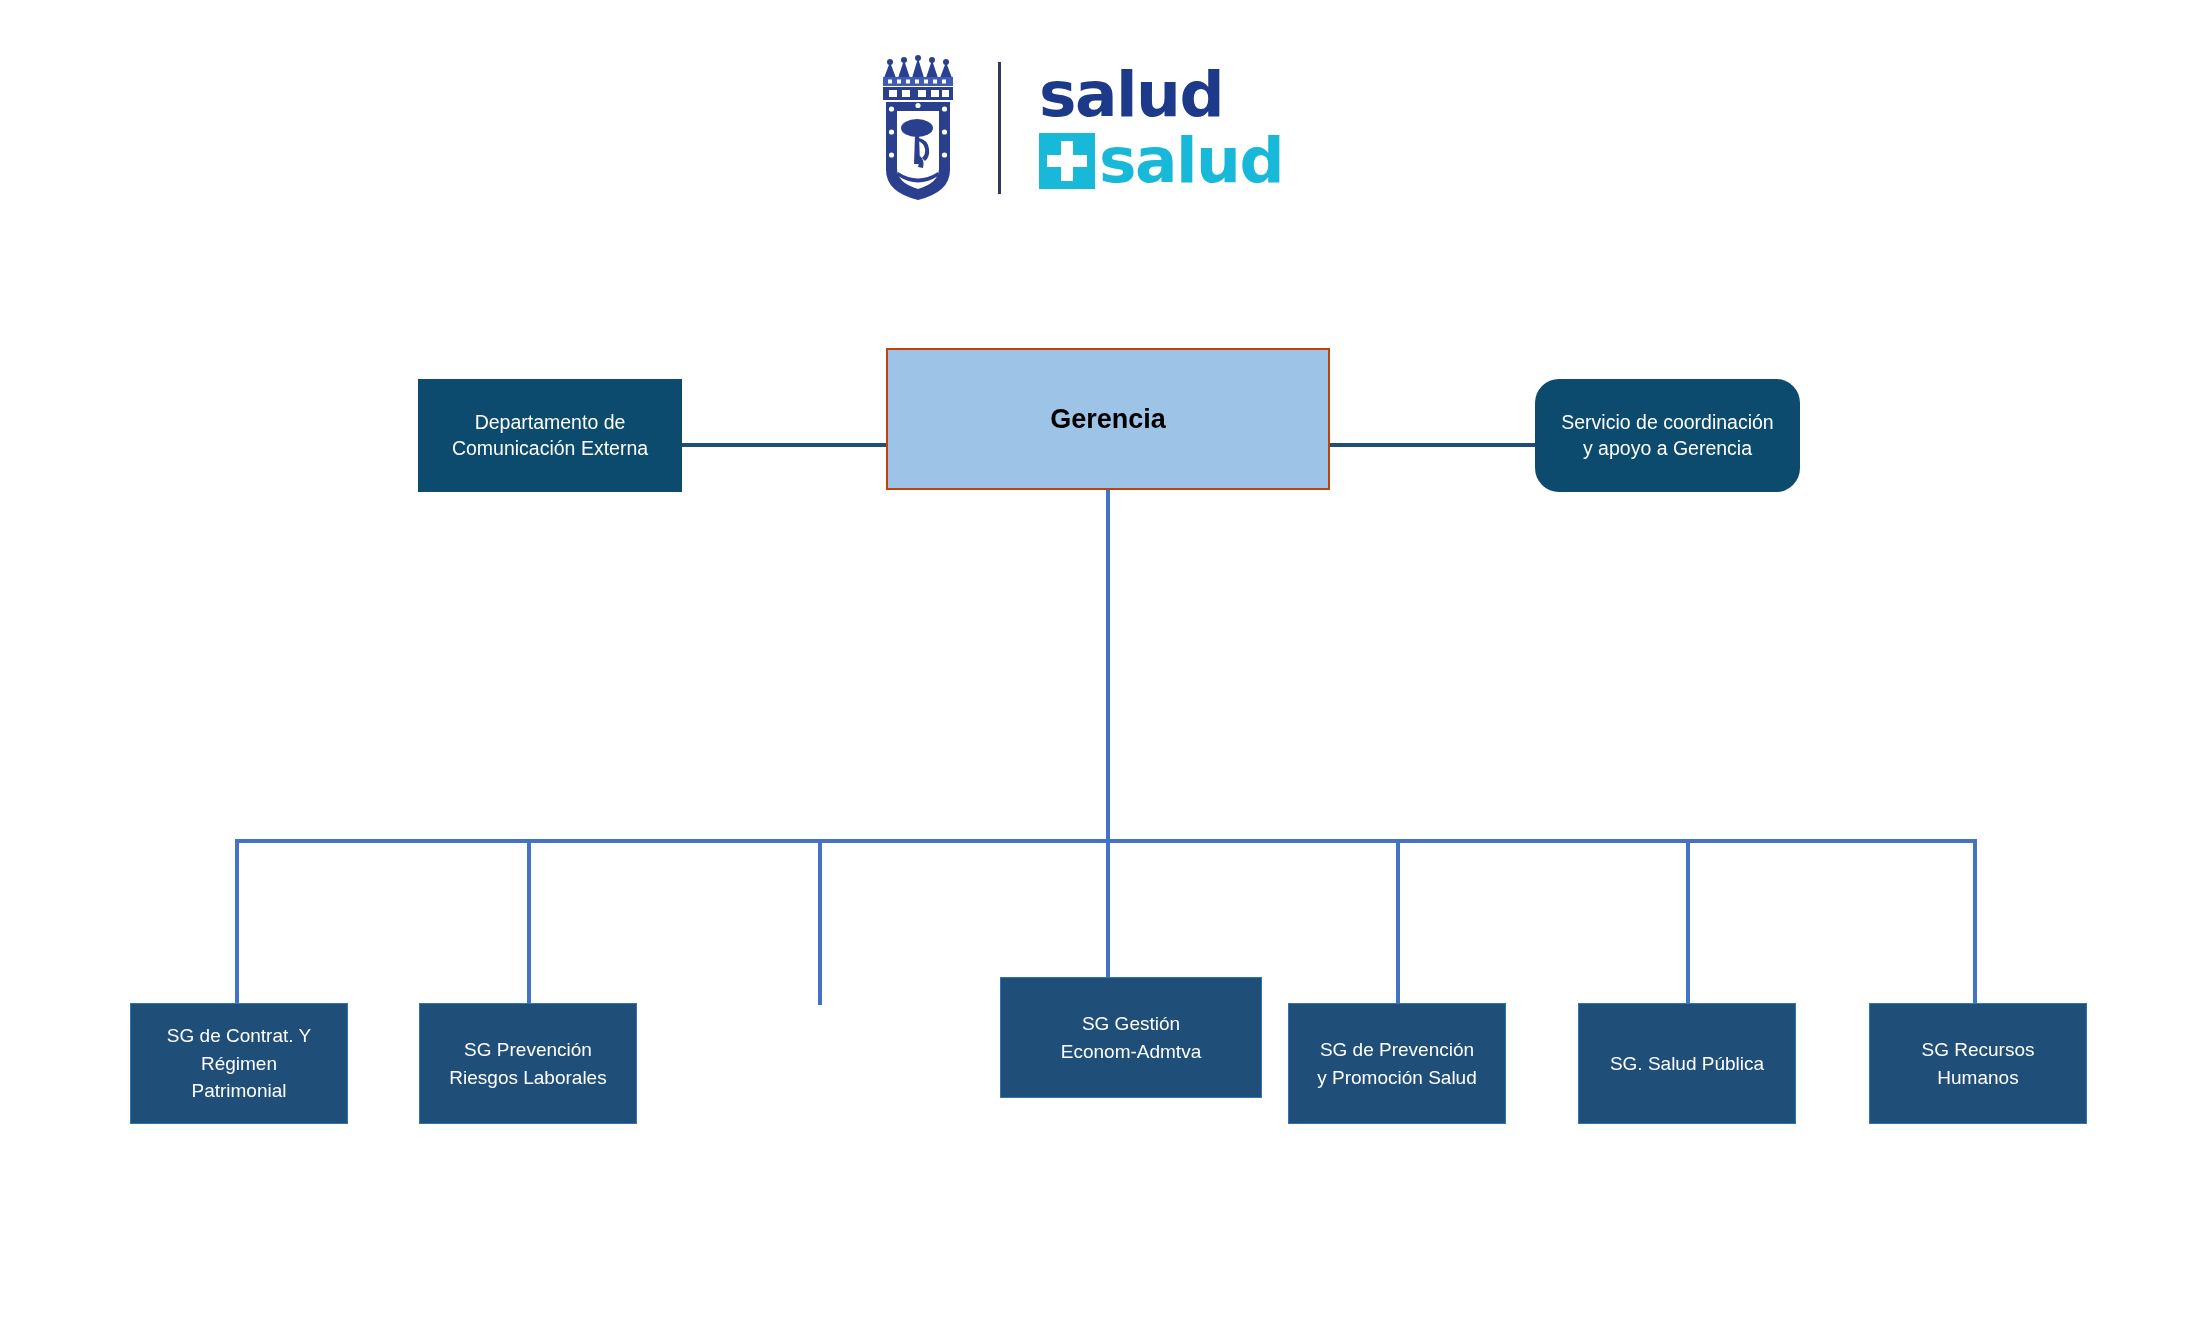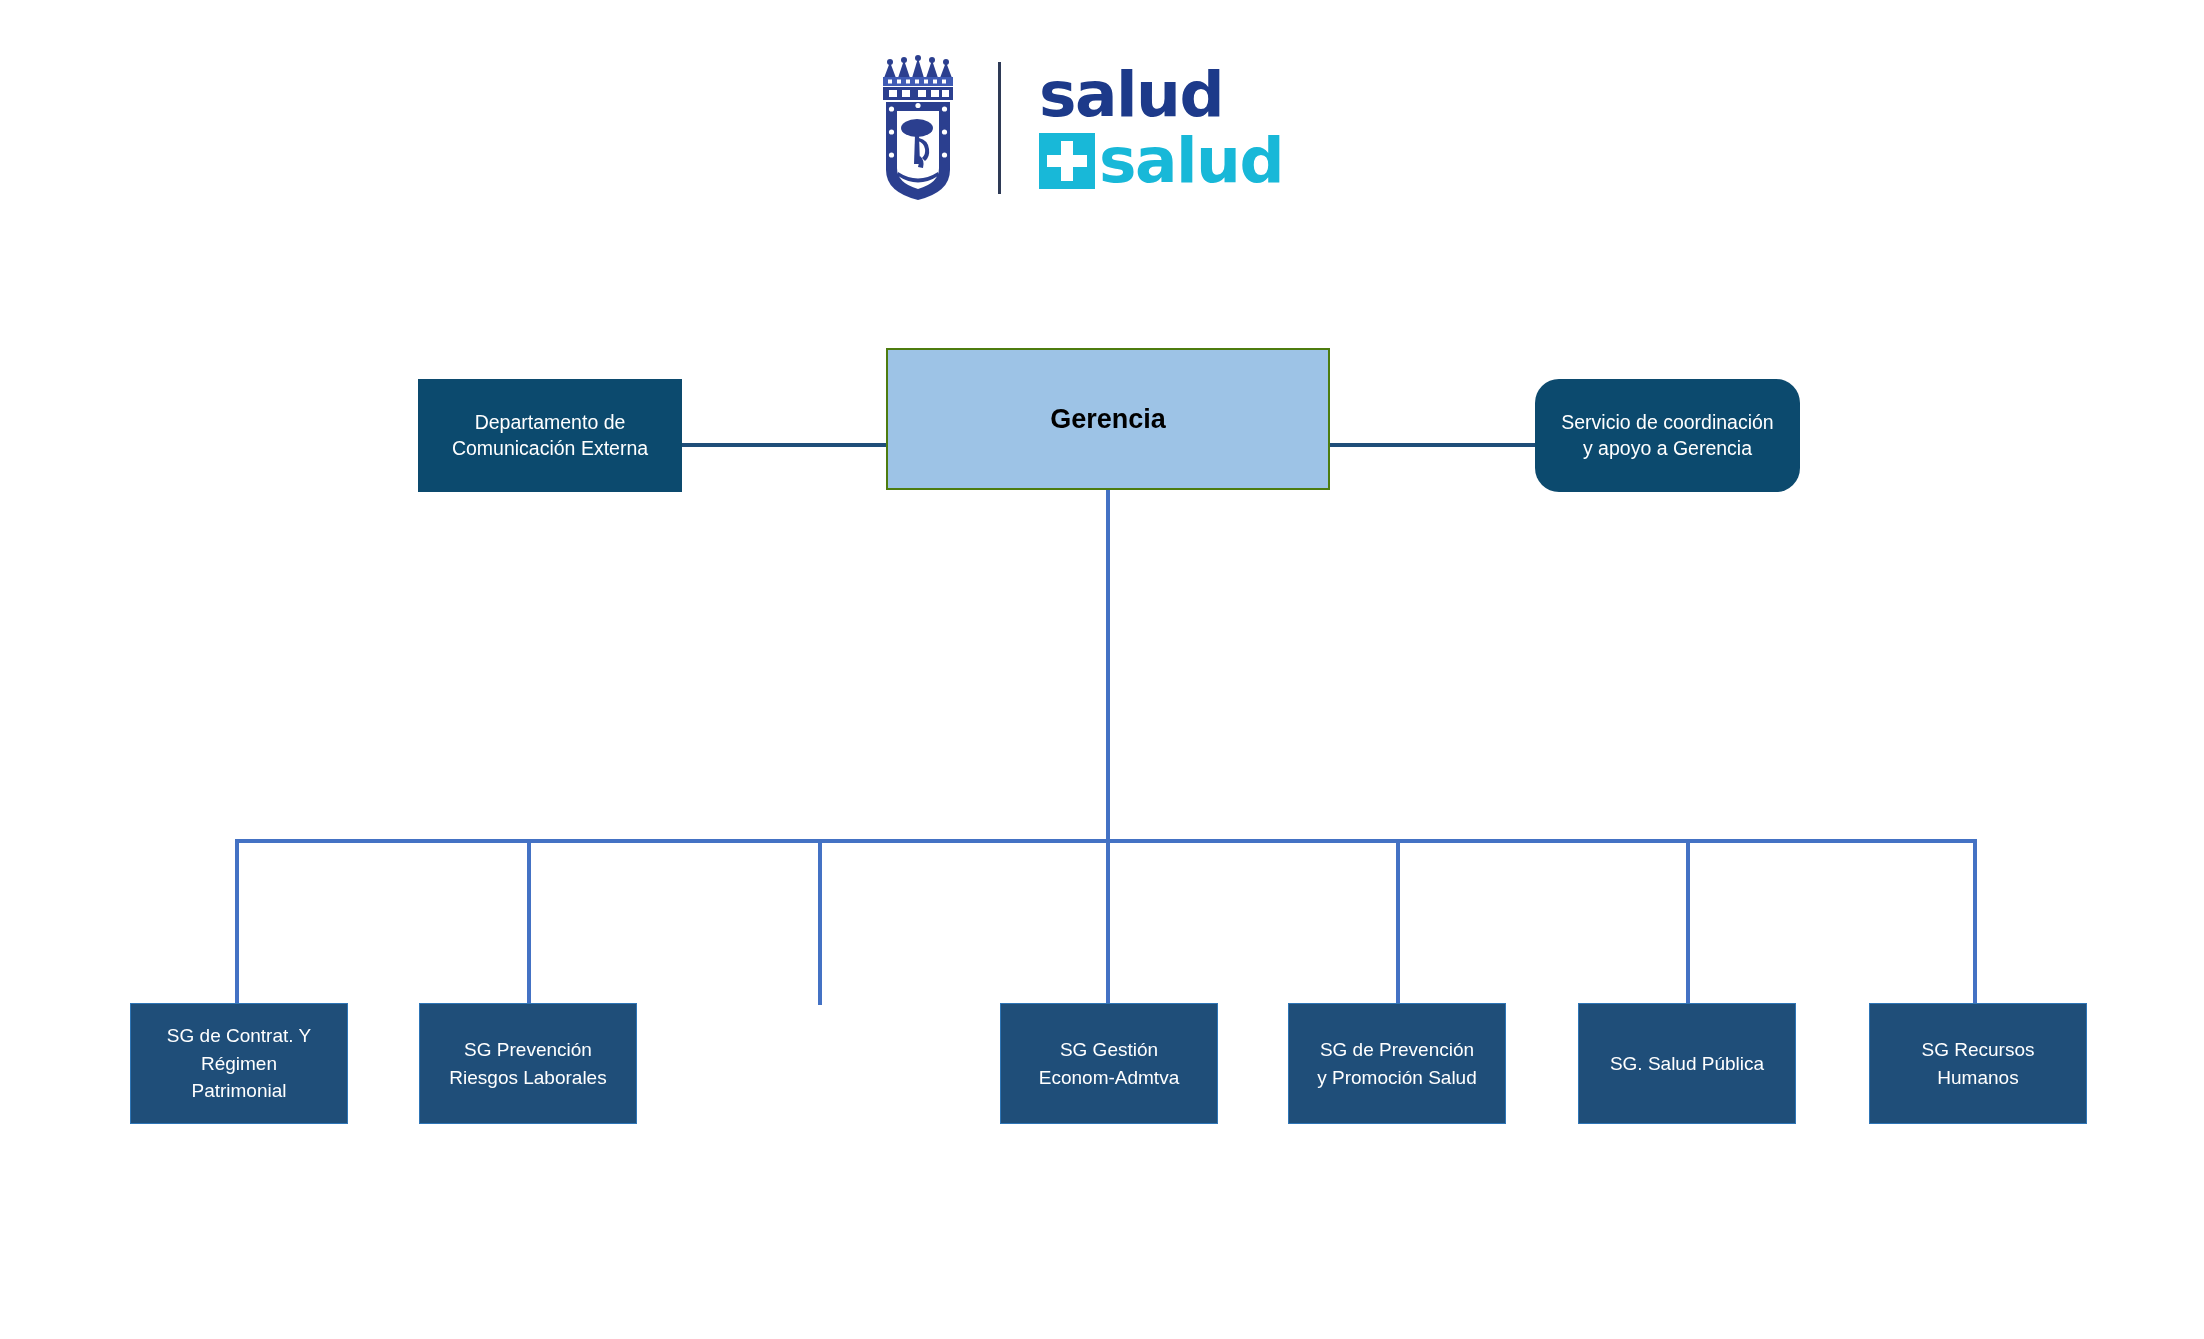--- a/index.html
+++ b/index.html
@@ -40,21 +40,21 @@
     font-weight:bold;font-size:63px;line-height:0.98;color:#18b8d8;
     letter-spacing:-1.5px;
   }
 
   
   .node{
     position:absolute;box-sizing:border-box;
     display:flex;align-items:center;justify-content:center;text-align:center;
   }
   .node-main{
-    background:#9dc3e6;border:2px solid #4d7c0f;
+    background:#9dc3e6;border:2px solid #c2410c;
     color:#000000;font-weight:bold;font-size:27px;
   }
   .node-main .lbl{line-height:1.2;}
   .node-gray{
     background:#0c4a6e;color:#ffffff;font-size:19.5px;font-weight:normal;
   }
   .node-gray .lbl{line-height:1.32;padding:0 6px;}
   .node-unit{
     background:#1f4e79;border:1px solid #2e75b6;color:#ffffff;
     font-size:19px;font-weight:normal;
@@ -171,21 +171,21 @@
 
   <div class="node node-unit" style="left:130px;top:1003px;width:218px;height:121px;">
     <span class="lbl">SG de Contrat. Y<br>Régimen<br>Patrimonial</span>
   </div>
 
   <div class="node node-unit" style="left:419px;top:1003px;width:218px;height:121px;">
     <span class="lbl">SG Prevención<br>Riesgos Laborales</span>
   </div>
 
 
-  <div class="node node-unit" style="left:1000px;top:1003px;width:218px;height:121px;">
+  <div class="node node-unit" style="left:1000px;top:977px;width:262px;height:121px;">
     <span class="lbl">SG Gestión<br>Econom-Admtva</span>
   </div>
 
   <div class="node node-unit" style="left:1288px;top:1003px;width:218px;height:121px;">
     <span class="lbl">SG de Prevención<br>y Promoción Salud</span>
   </div>
 
   <div class="node node-unit" style="left:1578px;top:1003px;width:218px;height:121px;">
     <span class="lbl">SG. Salud Pública</span>
   </div>

